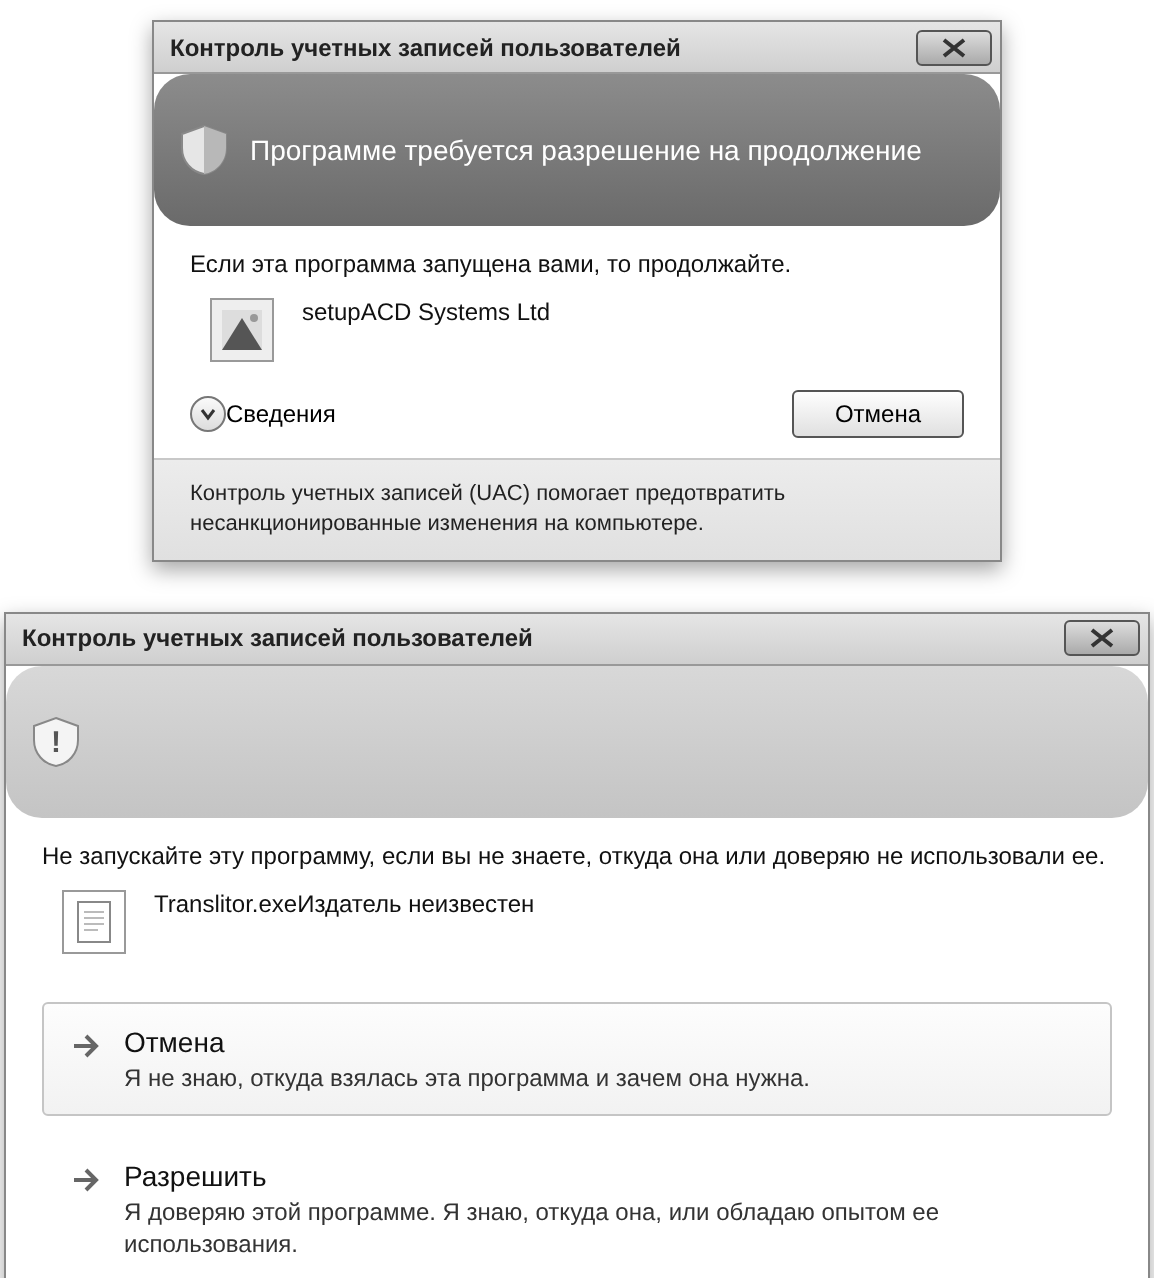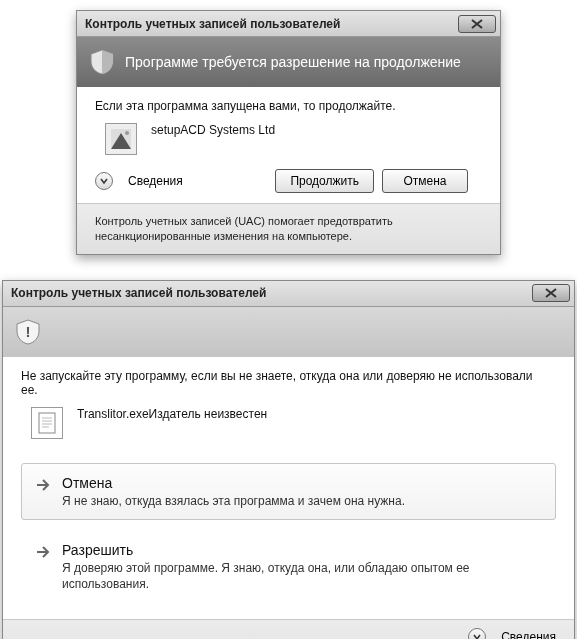--- a/index.html
+++ b/index.html
@@ -36,43 +36,44 @@
     border-radius: 3px;
     background: linear-gradient(#ddd,#aaa);
     display: flex; align-items: center; justify-content: center;
     color: #333;
     cursor: pointer;
   }
   .close-btn svg { width:12px; height:10px; }
   .banner {
     display: flex;
     align-items: center;
-    padding: 12px 12px;
+    padding: 25px 12px;
     font-size: 14px;
     color: #fff;
+    border-radius: 18px;
   }
   .banner.b1 { background: linear-gradient(#8c8c8c,#6a6a6a); }
   .banner.b2 { background: linear-gradient(#d8d8d8,#c4c4c4); color:#222; }
   .shield {
     width: 26px; height: 26px; margin-right: 10px; flex-shrink:0;
   }
-  .body-area { padding: 12px 32px 10px 18px; color:#111; }
+  .body-area { padding: 12px 18px 10px 18px; color:#111; }
   .instr { margin-bottom: 10px; }
   .prog-row { display:flex; align-items:flex-start; gap:14px; margin: 6px 0 14px 10px; }
   .prog-icon {
     width: 32px; height: 32px; border:1px solid #999; background:#eee;
     display:flex; align-items:center; justify-content:center;
     flex-shrink:0;
   }
   .prog-icon.doc { background:#fff; }
   .prog-icon svg { width:24px; height:24px; }
   .prog-texts { display:flex; flex-direction:row; line-height:1.3; }
   .btn-row { display:flex; align-items:center; margin-top:8px; }
   .expander {
-    display:flex; align-items:center; gap:15px; cursor:pointer;
+    display:flex; align-items:center; gap:0; cursor:pointer;
     font-size:12px; color:#000;justify-content:flex-end;
   }
   .chev {
     width:18px; height:18px; border:1px solid #777; border-radius:50%;
     background:linear-gradient(#fafafa,#dcdcdc);
     display:flex; align-items:center; justify-content:center;
   }
   .chev svg { width:8px; height:8px; }
   .spacer { flex:1; }
   .btn {
@@ -152,21 +153,20 @@
     <div class="btn-row">
       <div class="expander">
         <span class="chev">
           <svg viewBox="0 0 8 8">
               <path d="M1 2 L4 6 L7 2" fill="none" stroke="#333" stroke-width="1.5"></path>
             </svg>
         </span>
         <span>Сведения</span>
       </div>
       <div class="spacer"></div>
-      <button class="btn">Продолжить</button>
       <button class="btn">Отмена</button>
     </div>
   </div>
 
   <div class="footer">Контроль учетных записей (UAC) помогает предотвратить несанкционированные изменения на компьютере.</div>
 </div>
 
 <div class="dialog d2">
   <div class="titlebar">
     <span class="title">Контроль учетных записей пользователей</span>

